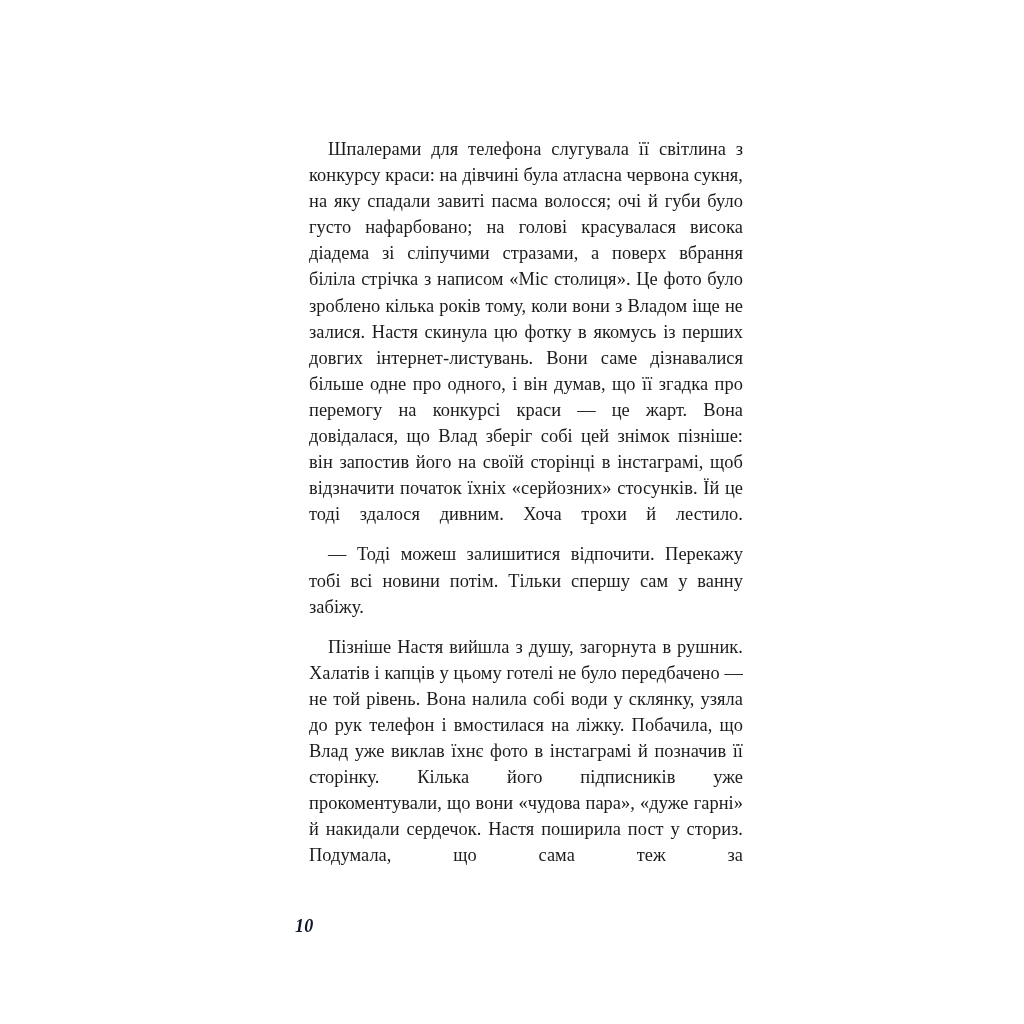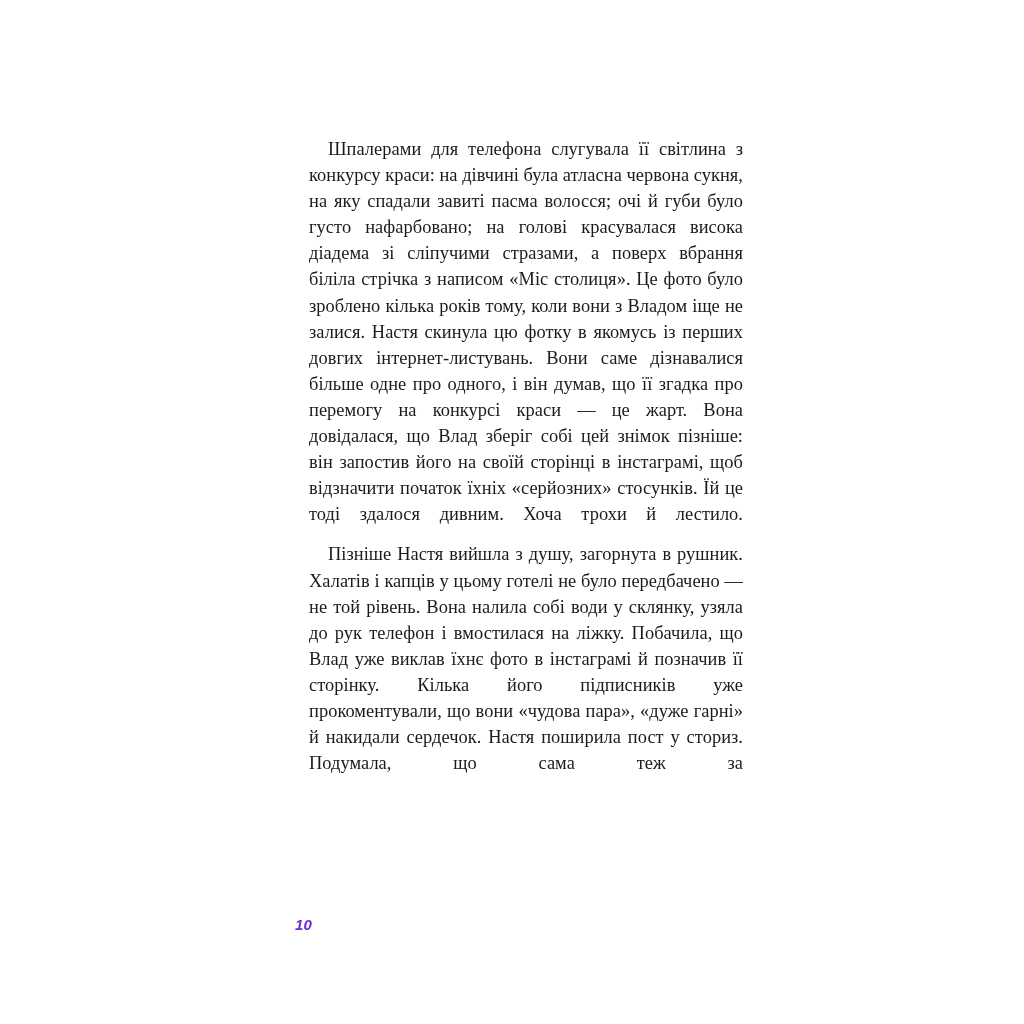--- a/index.html
+++ b/index.html
@@ -39,33 +39,34 @@
 
   
   .para.full-justify {
     text-align-last: justify;
   }
 
   .page-number {
     position: absolute;
     left: 295px;
     top: 916px;
-    font-family: Liberation Sans, sans-serif;
+    font-family: Liberation Serif, serif;
     font-style: italic;
     font-weight: 700;
-    font-size: 15px;
-    color: #6d28d9;
+    font-size: 18px;
+    color: #0f172a;
     letter-spacing: 0.2px;
   }
 </style>
 </head>
 <body>
 
 <div class="page">
 
   <div class="text-block">
     <p class="para full-justify">Шпалерами для телефона слугувала її світлина з кон­курсу краси: на дівчині була атласна червона сукня, на яку спадали завиті пасма волосся; очі й губи було густо нафарбовано; на голові красувалася висока діадема зі сліпучими стразами, а поверх вбрання біліла стрічка з написом «Міс столиця». Це фото було зроблено кілька років тому, коли вони з Владом іще не залися. Настя скинула цю фотку в якомусь із перших довгих інтер­нет-листувань. Вони саме дізнавалися більше одне про одного, і він думав, що її згадка про перемогу на кон­курсі краси — це жарт. Вона довідалася, що Влад зберіг собі цей знімок пізніше: він запостив його на своїй сто­рінці в інстаграмі, щоб відзначити початок їхніх «сер­йозних» стосунків. Їй це тоді здалося дивним. Хоча тро­хи й лестило.</p>
+    <p class="para full-justify">— Тоді можеш залишитися відпочити. Перекажу тобі всі новини потім. Тільки спершу сам у ванну забіжу.</p>
     <p class="para full-justify">Пізніше Настя вийшла з душу, загорнута в рушник. Халатів і капців у цьому готелі не було передбачено — не той рівень. Вона налила собі води у склянку, узяла до рук телефон і вмостилася на ліжку. Побачила, що Влад уже виклав їхнє фото в інстаграмі й позначив її сторінку. Кілька його підписників уже прокоментували, що вони «чудова пара», «дуже гарні» й накидали сердечок. Настя поширила пост у сториз. Подумала, що сама теж за</p>
   </div>
 
   <div class="page-number">10</div>
 
 </div>
 
 </body></html>

